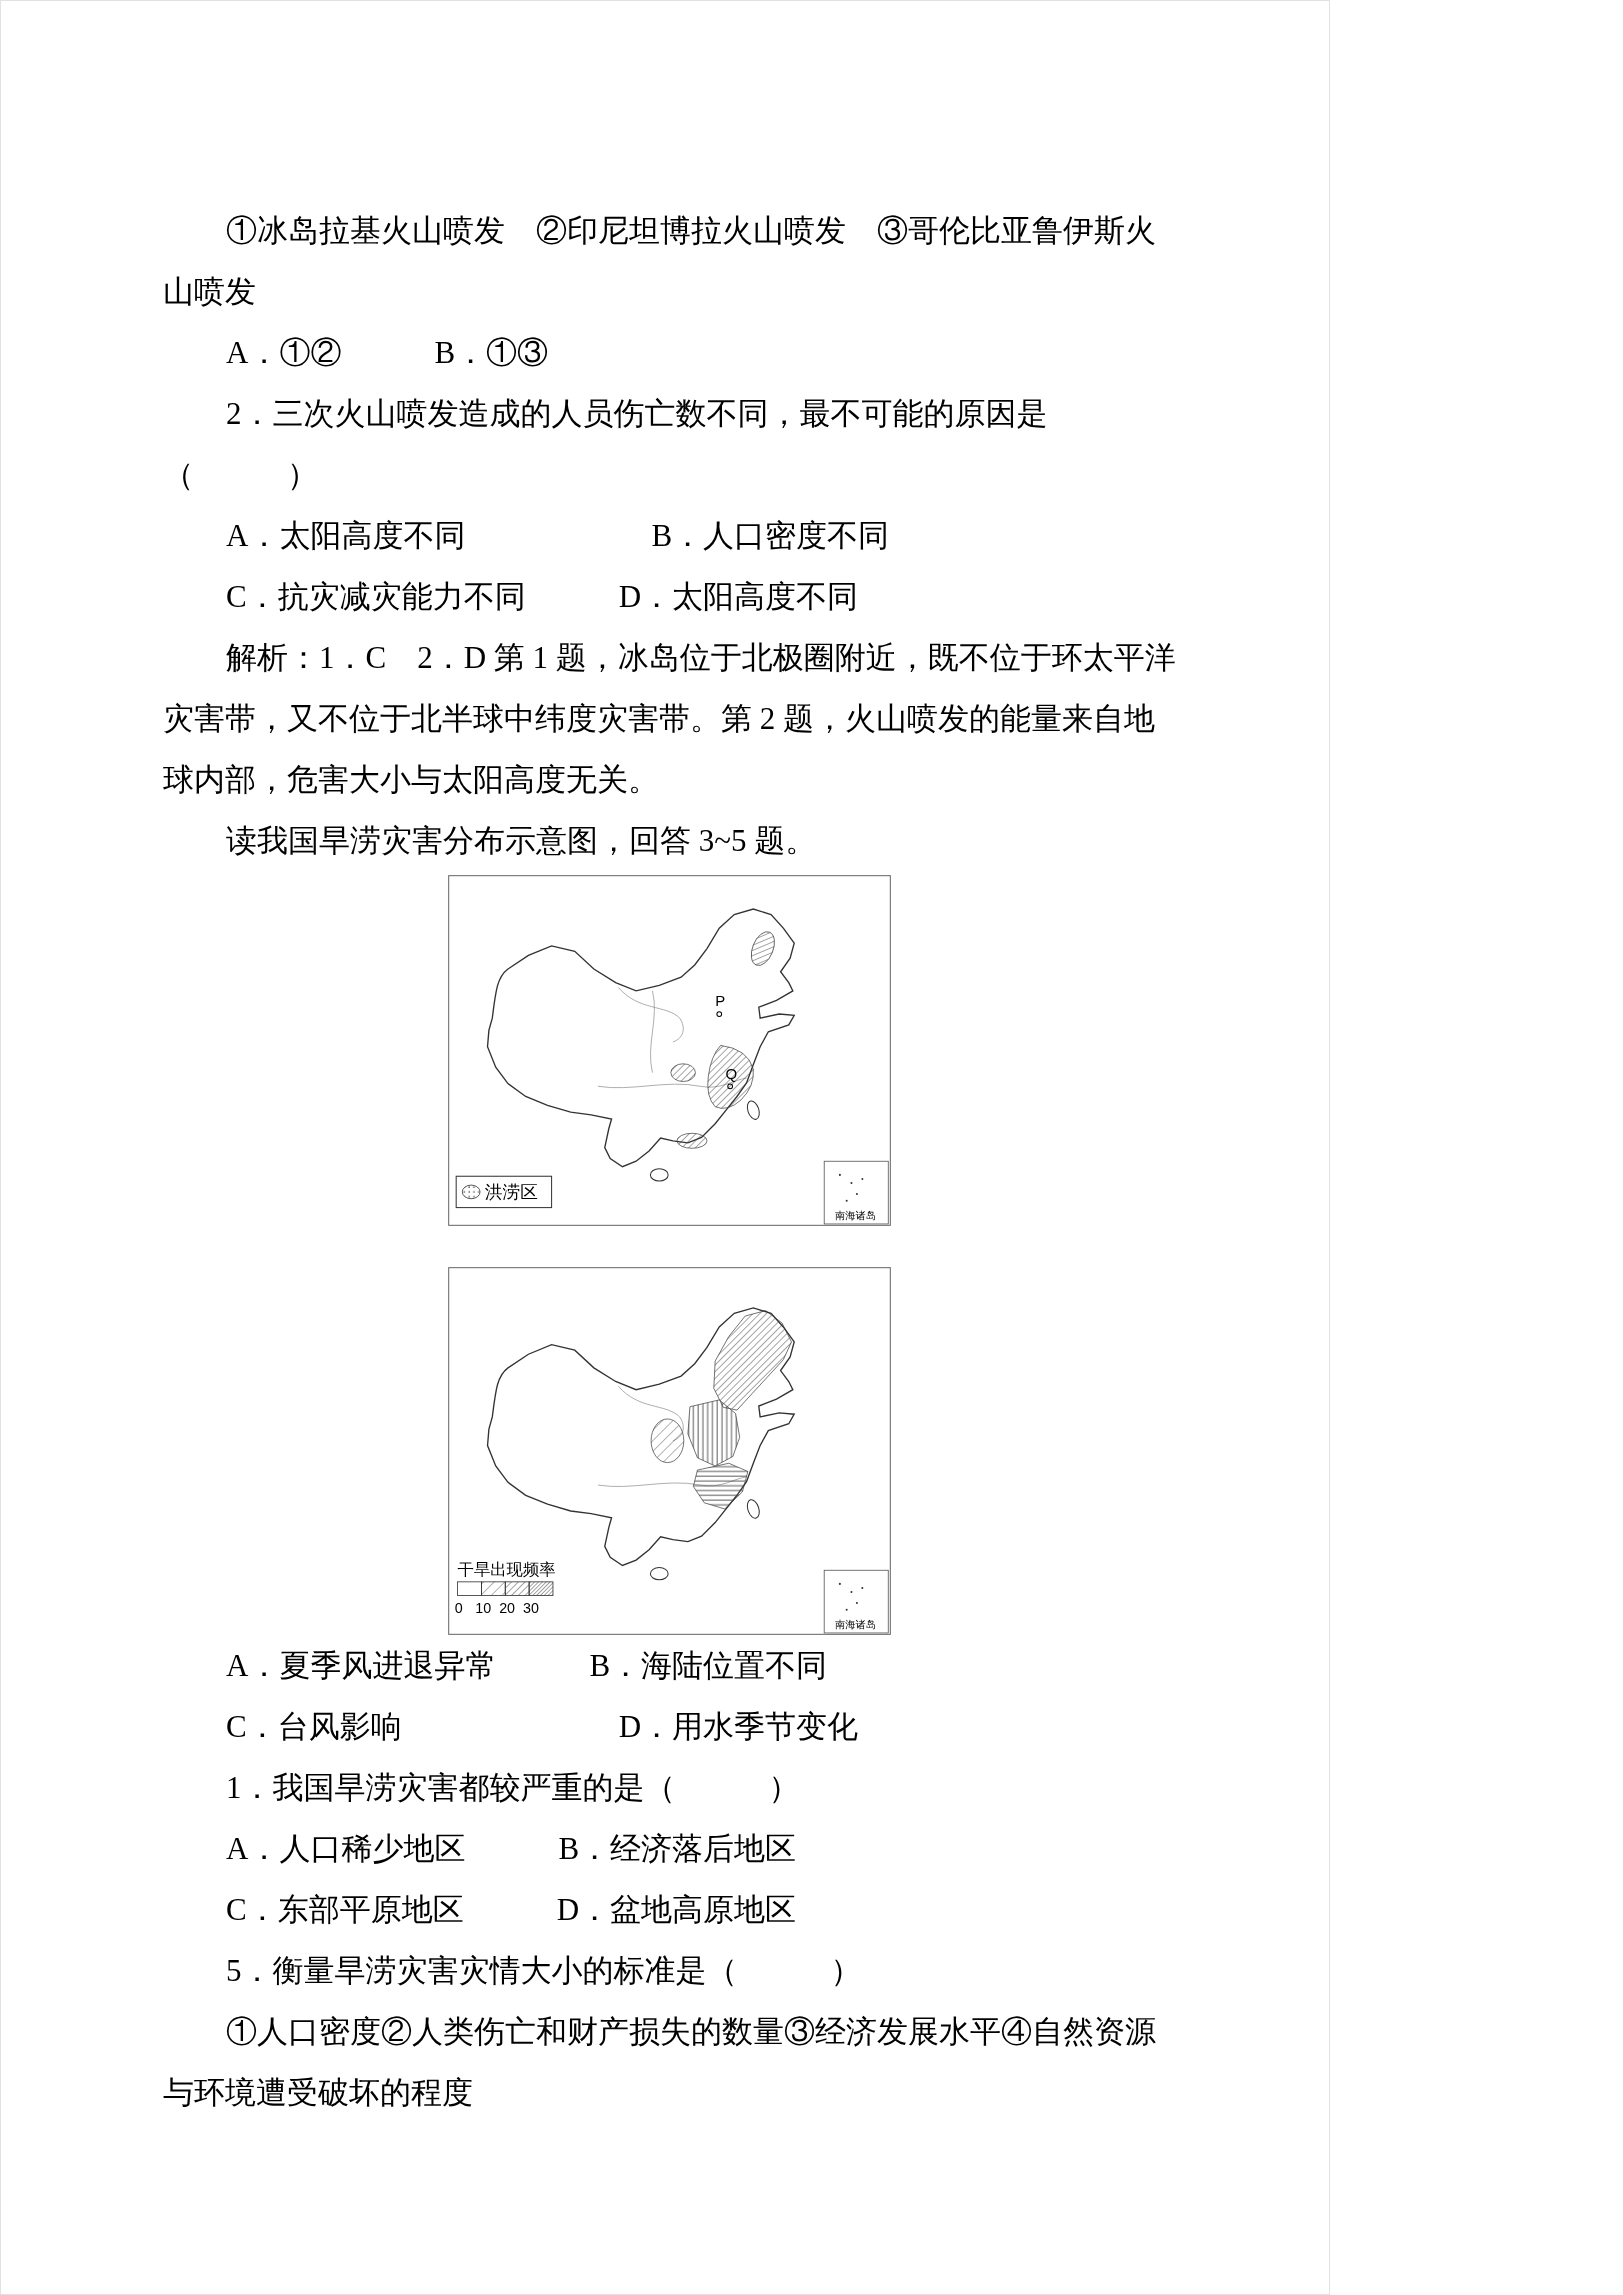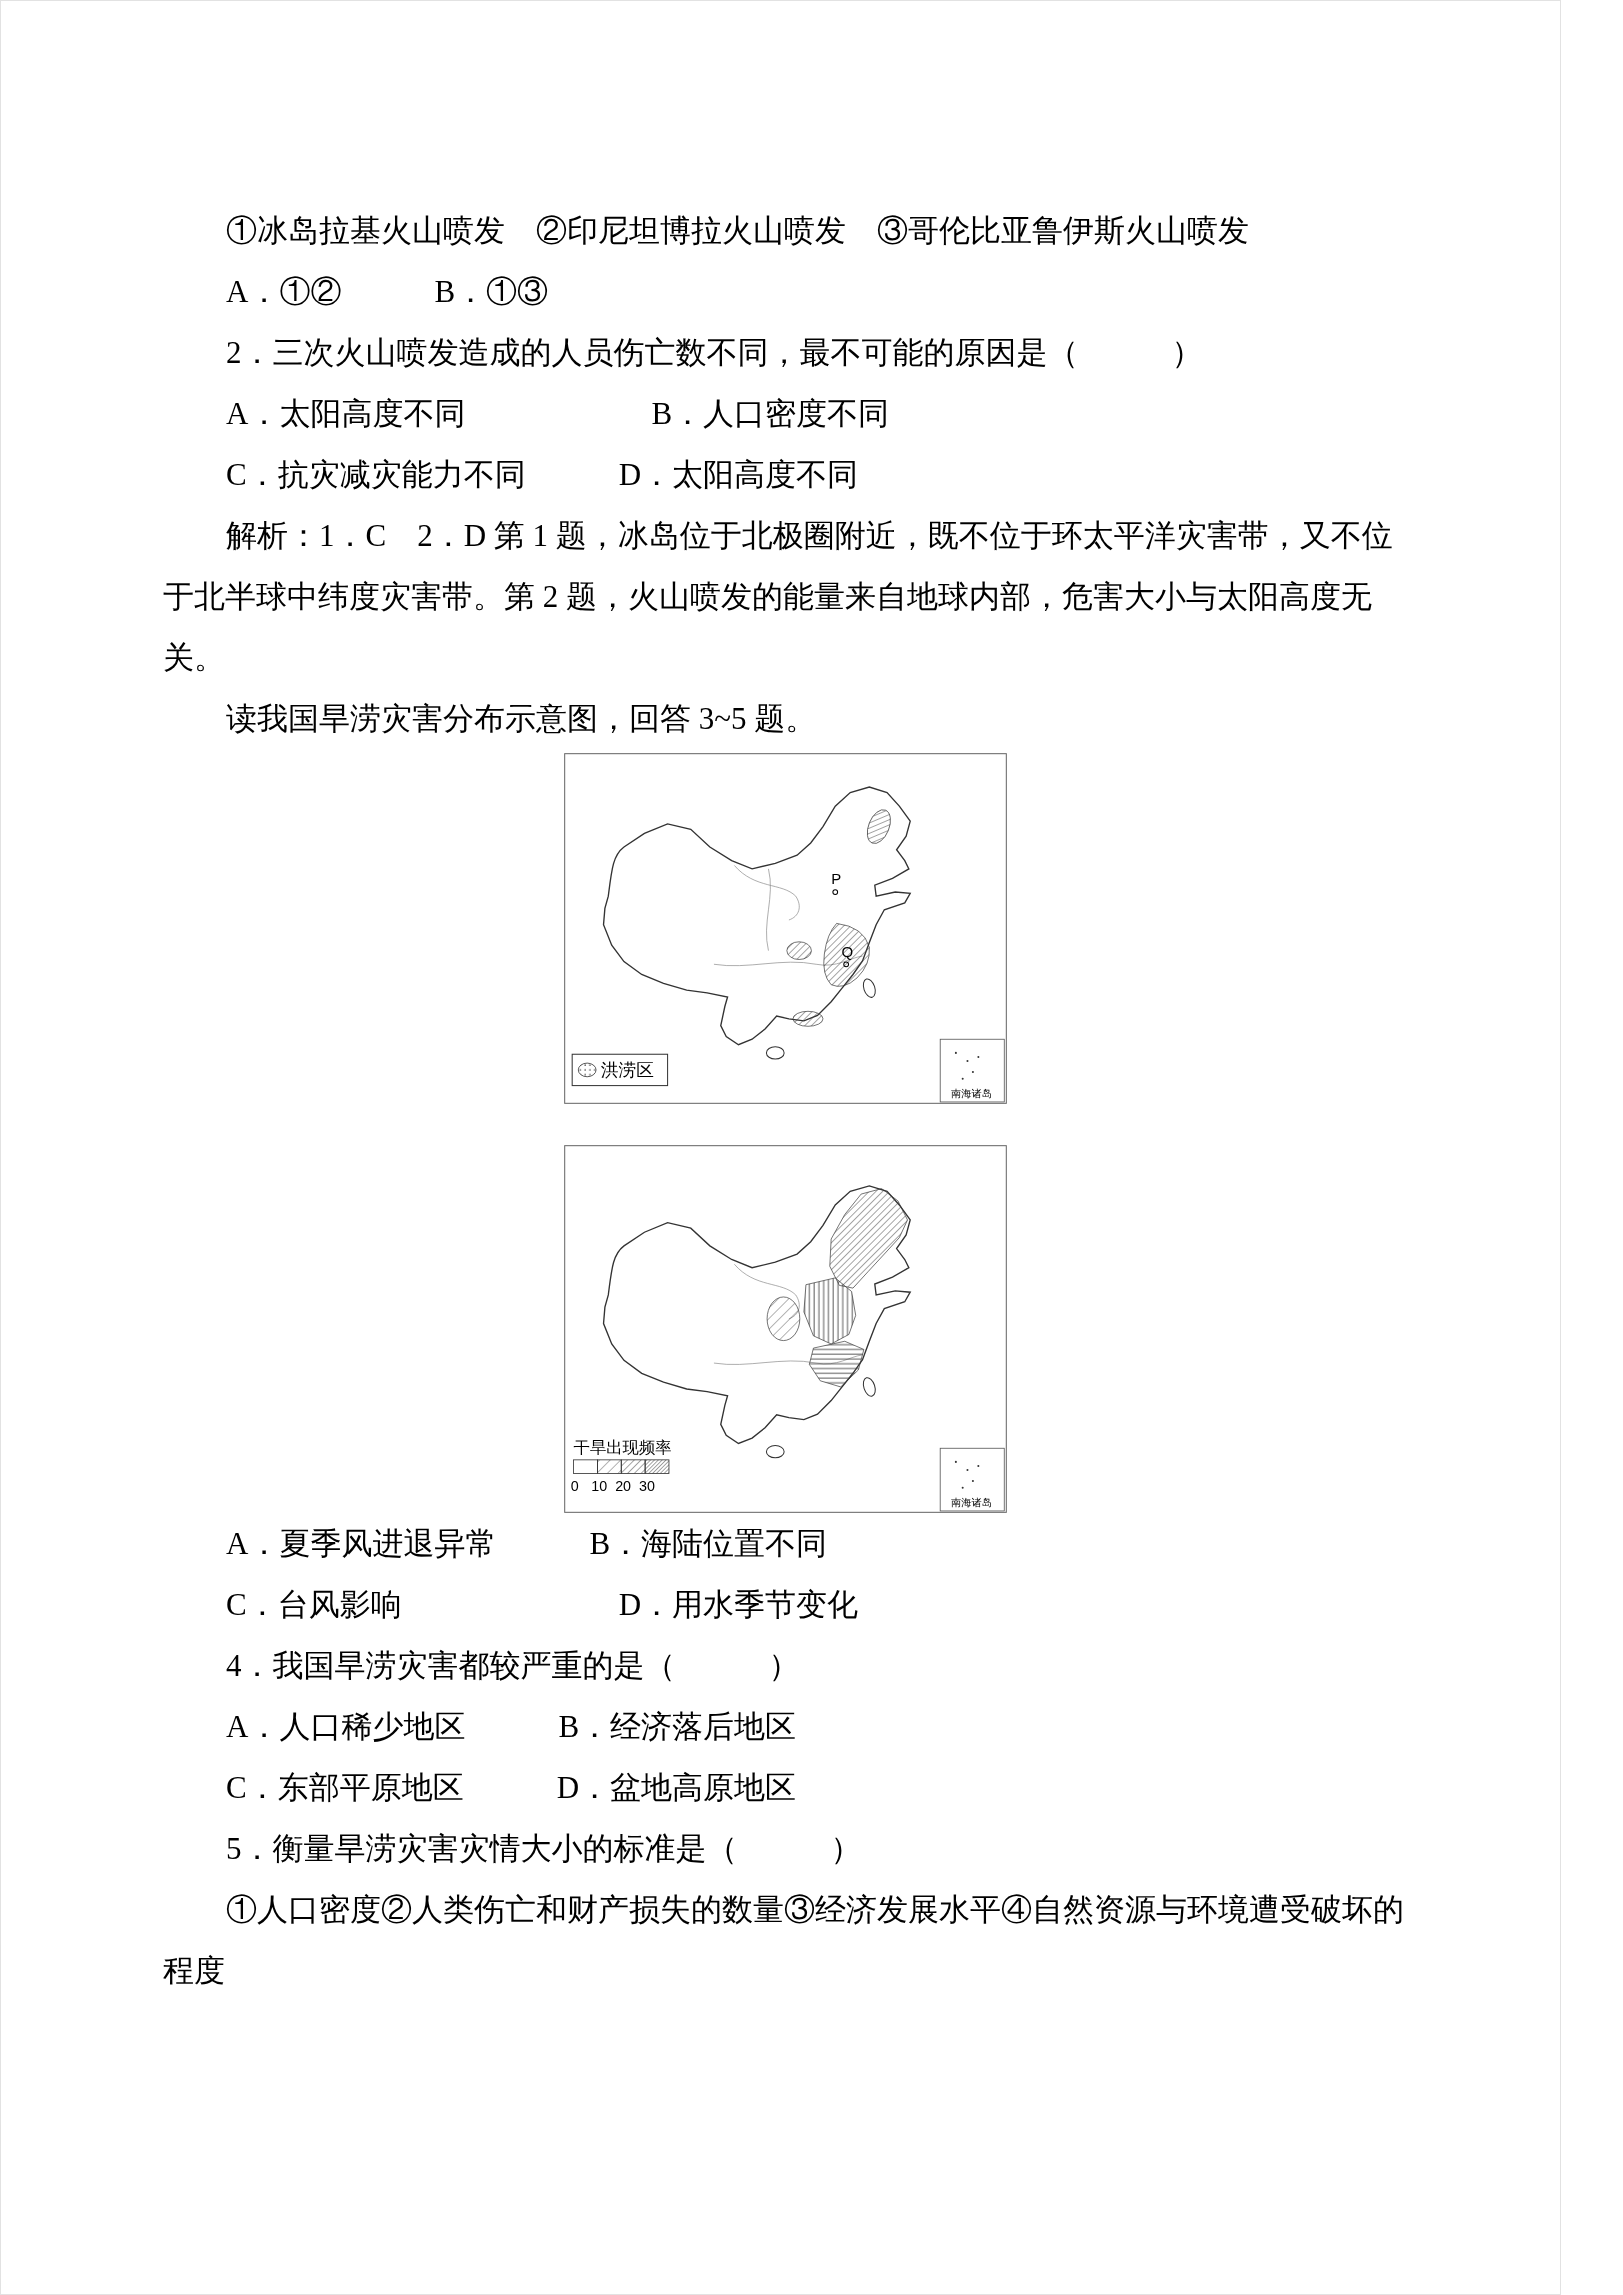--- a/index.html
+++ b/index.html
@@ -1,18 +1,18 @@
 <!DOCTYPE html>
 <html style="font-size:11px"><head>
 <meta charset="utf-8">
 <style>
   html,body { margin:0; padding:0; background:#ffffff; }
   .page {
     position:relative;
-    width:1561px; height:2295px;
+    width:1330px; height:2295px;
     background:#ffffff;
     border:0.7px solid #e2e2e2;
     box-sizing:border-box;
     font-family:"Liberation Serif","DejaVu Serif",serif;
     color:#000;
     overflow:hidden;
   }
   .content {
     position:absolute;
     left:162px; right:153px; top:199px;
@@ -156,21 +156,21 @@
           <circle cx="600" cy="493" r="1.5" fill="#333"></circle>
           <circle cx="585" cy="503" r="1.5" fill="#333"></circle>
           <text class="map-label" x="568" y="530" font-size="15" fill="#000">南海诸岛</text>
         </g>
       </svg>
 
     </div>
 
     <p class="para">A．夏季风进退异常　　　B．海陆位置不同</p>
     <p class="para">C．台风影响　　　　　　　D．用水季节变化</p>
-    <p class="para">4．我国旱涝灾害都较严重的是（　　　）</p>
+    <p class="para">1．我国旱涝灾害都较严重的是（　　　）</p>
     <p class="para">A．人口稀少地区　　　B．经济落后地区</p>
     <p class="para">C．东部平原地区　　　D．盆地高原地区</p>
     <p class="para">5．衡量旱涝灾害灾情大小的标准是（　　　）</p>
     <p class="para">①人口密度②人类伤亡和财产损失的数量③经济发展水平④自然资源与环境遭受破坏的程度</p>
 
   </div>
 
 </div>
 
 

